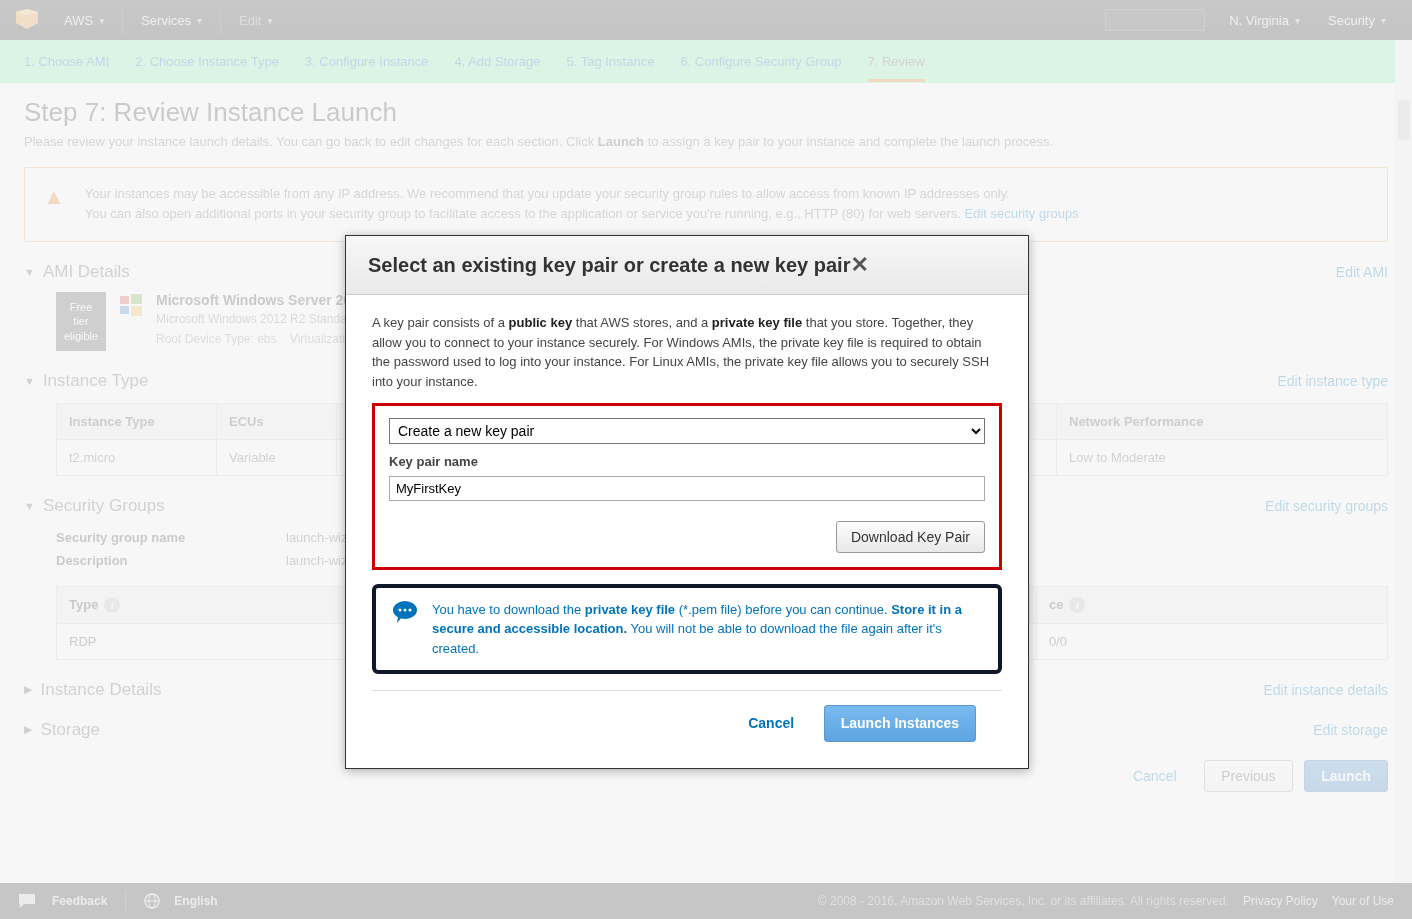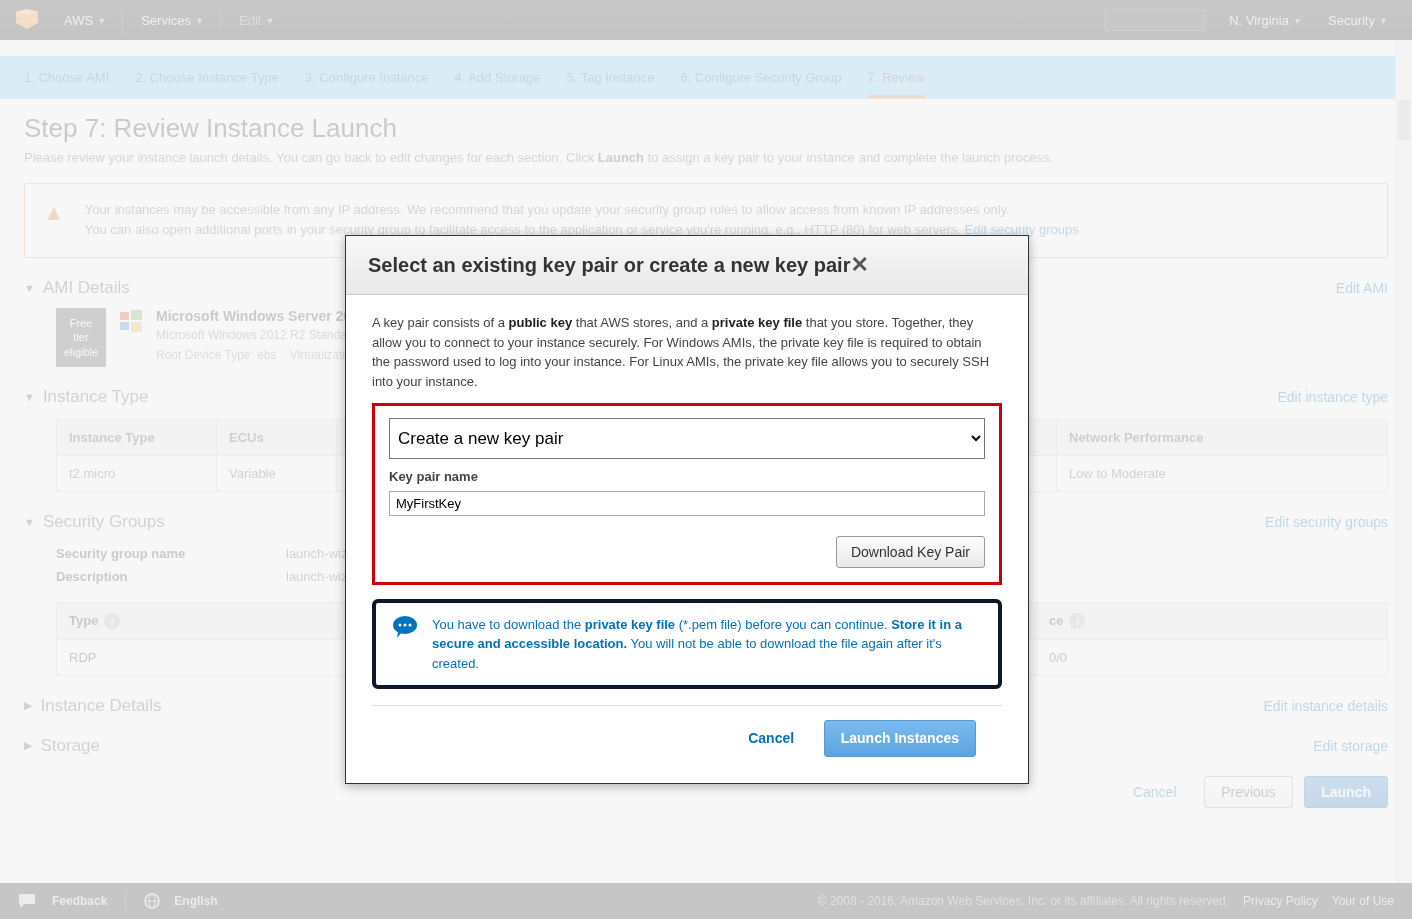--- a/index.html
+++ b/index.html
@@ -8,21 +8,21 @@
 
 .topnav { background: linear-gradient(#2b2b2b, #1a1a1a); height: 40px; display: flex; align-items: center; padding: 0 12px; color: #ddd; }
 .aws-logo { width: 30px; height: 22px; margin-right: 8px; }
 .topnav .nav-item { padding: 0 14px; height: 40px; display: flex; align-items: center; cursor: pointer; font-size: 13px; }
 .topnav .nav-item .caret { margin-left: 6px; font-size: 10px; color: #aaa; }
 .topnav .divider { width: 1px; height: 28px; background: #444; margin: 0 4px; }
 .topnav .spacer { flex: 1; }
 .topnav .acct-box { width: 100px; height: 22px; background: #2a2a2a; border: 1px solid #555; margin-right: 10px; }
 
 
-.steps { background: #7dd3fc; padding: 14px 24px 0; display: flex; gap: 26px; border-bottom: 1px solid transparent; margin-top: 16px; }
+.steps { background: #86efac; padding: 14px 24px 0; display: flex; gap: 26px; border-bottom: 1px solid transparent; }
 .step { color: #0073bb; font-size: 13px; padding-bottom: 10px; cursor: pointer; }
 .step.active { color: #545b64; font-weight: normal; border-bottom: 3px solid #e47911; }
 
 
 .main { padding: 6px 24px 0; }
 h1.page-title { font-size: 26px; font-weight: normal; color: #333; margin-top: 8px; }
 .subtitle { color: #666; margin-top: 6px; font-size: 13px; }
 .subtitle b { color: #444; }
 
 .warning-box { border: 1px solid #e4a867; background: #fff; border-radius: 2px; margin-top: 18px; padding: 16px 18px 18px; display: flex; gap: 20px; }
@@ -79,21 +79,21 @@
 .modal { position: absolute; z-index: 60; left: 345px; top: 235px; width: 684px; background: #fff; border: 1px solid #333; box-shadow: 0 2px 10px rgba(0,0,0,0.3); }
 .modal-header { background: linear-gradient(#f7f7f7,#e9e9e9); padding: 16px 22px; display: flex; align-items: center; justify-content: flex-start; border-bottom: 1px solid #ccc; }
 .modal-header h2 { font-size: 20px; font-weight: bold; color: #333; }
 .modal-header .close { font-size: 22px; color: #555; cursor: pointer; font-weight: bold; }
 .modal-body { padding: 18px 26px 8px; color: #444; font-size: 13px; line-height: 1.5; }
 .modal-body b { color: #222; }
 .modal-body a { color: #0073bb; text-decoration: none; }
 .modal-body p { margin-bottom: 12px; }
 
 .red-box { border: 3px solid #cc0000; padding: 12px 14px 14px; margin-top: 2px; }
-.red-box select { width: 100%; padding: 9px 4px; font-size: 17px; border: 1px solid #777; background: #fff; }
+.red-box select { width: 100%; padding: 3px 4px; font-size: 14px; border: 1px solid #777; background: #fff; }
 .red-box .kp-label { font-weight: bold; margin-top: 8px; margin-bottom: 4px; font-size: 13px; }
 .red-box input[type=text] { width: 100%; padding: 4px 6px; font-size: 13px; border: 1px solid #aaa; }
 .red-box .dl-row { text-align: right; margin-top: 12px; }
 .dl-btn { background: linear-gradient(#fdfdfd,#e8e8e8); border: 1px solid #999; border-radius: 3px; padding: 7px 14px; font-size: 14px; font-weight: normal; color: #333; cursor: pointer; margin-top: 8px; }
 
 .blue-note { border: 4px solid #0f172a; border-radius: 6px; background: #fff; padding: 12px 16px; margin-top: 14px; display: flex; gap: 14px; }
 .blue-note .chat-icon { width: 26px; height: 24px; flex-shrink: 0; }
 .blue-note .txt { color: #0073bb; font-size: 13px; line-height: 1.5; }
 .blue-note .txt b { color: #0073bb; }
 

